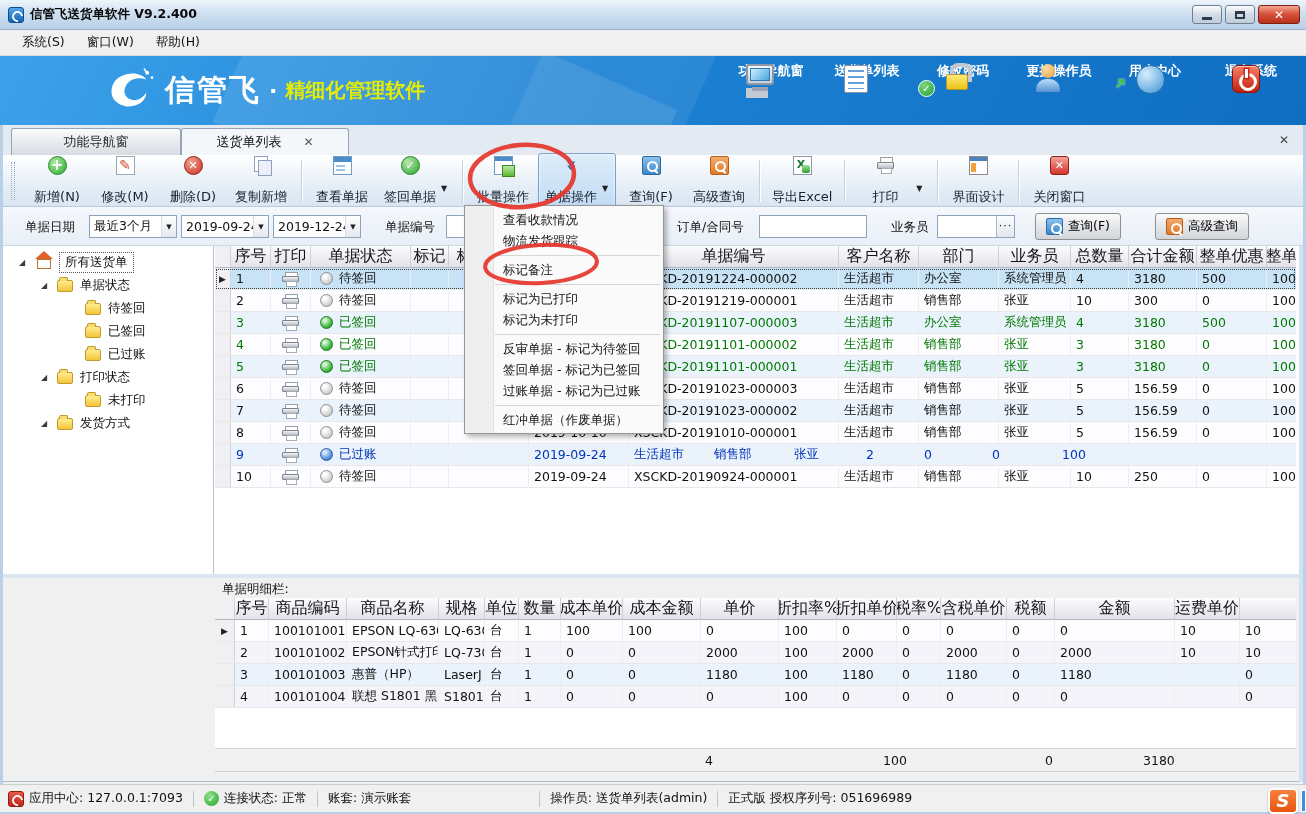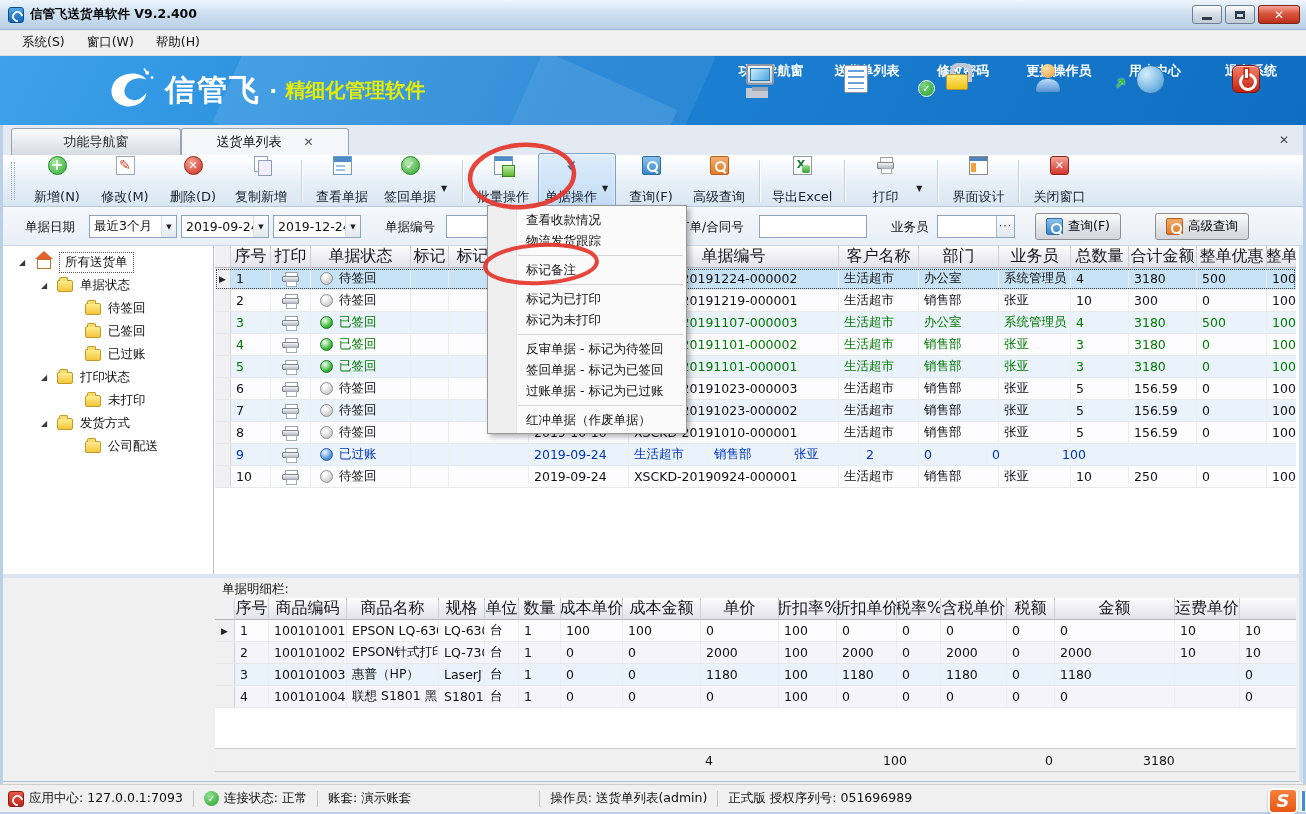--- a/index.html
+++ b/index.html
@@ -177,21 +177,21 @@
   .statusbar{position:absolute;left:0;top:784px;width:1306px;height:28px;background:#f0f0f0;border-top:1px solid #cdcdcd;display:flex;align-items:center;padding-left:8px;font-size:12.5px}
   .sdiv{width:1px;height:16px;background:#c4c4c4;margin:0 10px}
   .sitem{display:flex;align-items:center;gap:5px;white-space:nowrap}
   .mini-logo{width:16px;height:16px;border-radius:3px;background:linear-gradient(#e8584a,#c0261a);border:1px solid #8e1b10;position:relative}
   .mini-logo::after{content:"";position:absolute;left:3px;top:3px;width:7px;height:7px;border:2px solid #fff;border-right-color:transparent;border-radius:50%;transform:rotate(40deg)}
   .chk{width:15px;height:15px;border-radius:50%;background:radial-gradient(circle at 35% 30%,#8fe08f,#27a127);color:#fff;font-size:10px;line-height:15px;text-align:center}
   .ime{position:absolute;right:8px;top:3px;width:30px;height:26px;border-radius:5px;background:linear-gradient(#f8803c,#e85512);border:2px solid #fff;color:#fff;font-weight:bold;font-size:18px;font-style:italic;text-align:center;line-height:22px;box-shadow:0 1px 2px rgba(0,0,0,.3)}
   .ime-sliver{position:absolute;right:0;top:5px;width:5px;height:22px;background:#3f8fe0;border:1px solid #fff}
 
   
-  .ctx{position:absolute;left:487px;top:205px;width:200px;background:linear-gradient(90deg,#efeff0 0 28px,#e2e2e4 28px 29px,#fafafb 29px);border:1px solid #979797;box-shadow:3px 3px 5px rgba(0,0,0,.28);padding:3px 0;z-index:50}
+  .ctx{position:absolute;left:464px;top:205px;width:200px;background:linear-gradient(90deg,#efeff0 0 28px,#e2e2e4 28px 29px,#fafafb 29px);border:1px solid #979797;box-shadow:3px 3px 5px rgba(0,0,0,.28);padding:3px 0;z-index:50}
   .menu-item{height:21px;line-height:21px;padding-left:38px;color:#141414;white-space:nowrap}
   .menu-item.sep{margin-top:8px;position:relative}
   .menu-item.sep::before{content:"";position:absolute;left:30px;right:3px;top:-4px;height:1px;background:#d6d6d6}
 
   
   .anno{position:absolute;left:0;top:0;z-index:60;pointer-events:none}
 </style>
 </head>
 <body>
 
@@ -455,25 +455,20 @@
         </div>
 
 
         <div class="ti lvl1">
           <i class="exp">◢</i>
           <span class="fold"></span>
           <span class="tlabel">发货方式</span>
         </div>
 
 
-        <div class="ti lvl2">
-          <i class="exp">◢</i>
-          <span class="fold"></span>
-          <span class="tlabel">公司配送</span>
-        </div>
 
       </div>
   </div>
 
   <div class="grid-main">
     <div class="ghead">
 
         <span class="hc c0"></span>
 
         <span class="hc c1">序号</span>

